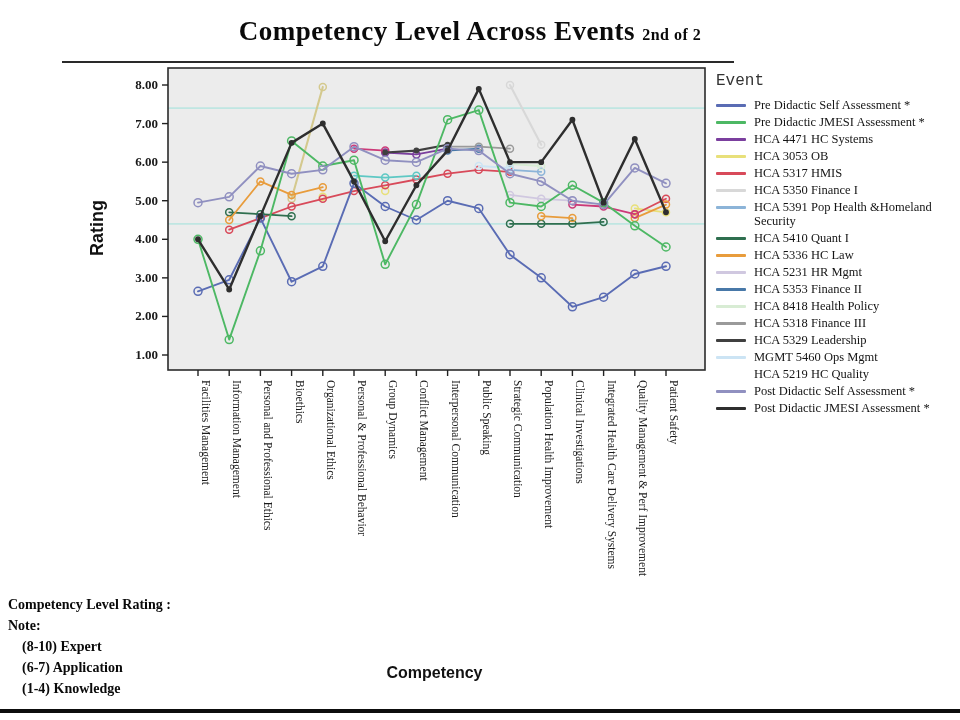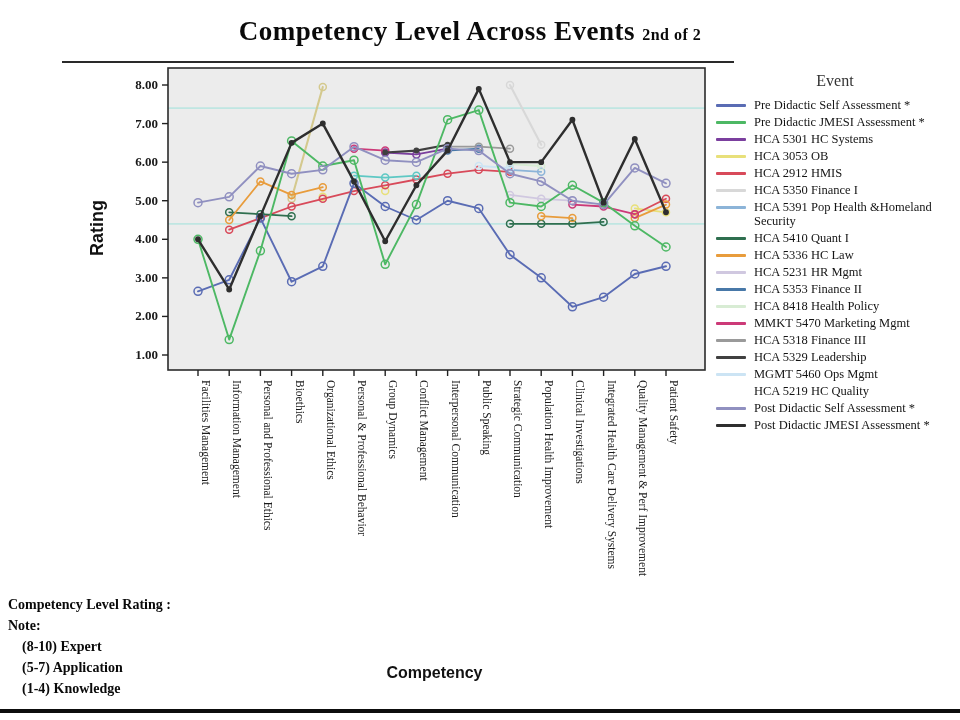--- a/index.html
+++ b/index.html
@@ -4,22 +4,22 @@
 <style>
   html,body{margin:0;padding:0;background:#ffffff;}
   .stage{position:relative;width:960px;height:720px;background:#ffffff;overflow:hidden;
          font-family:"Liberation Serif", serif;color:#111;}
   .title{position:absolute;top:16px;left:0;width:940px;text-align:center;
          font-weight:bold;font-size:27px;letter-spacing:.5px;color:#0a0a0a;}
   .title .suffix{font-size:16px;font-weight:bold;}
   .title-rule{position:absolute;left:62px;top:61px;width:672px;height:2px;background:#2a2a2a;}
   .chart-svg{position:absolute;left:0;top:0;}
   .legend{position:absolute;left:716px;top:72px;width:238px;}
-  .legend-title{font-size:16px;color:#333;text-align:center;margin-bottom:8px;
-                font-family:Liberation Serif, serif;}
+  .legend-title{font-size:16px;color:#333;text-align:left;margin-bottom:8px;
+                font-family:Liberation Mono, monospace;}
   .legend-row{display:flex;align-items:flex-start;margin-bottom:3px;}
   .legend-swatch{flex:0 0 30px;height:3px;margin-top:6px;margin-right:8px;border-radius:1px;}
   .legend-label{font-size:12.5px;line-height:14px;color:#141414;}
   .note{position:absolute;left:8px;top:594px;font-size:14px;font-weight:bold;
         line-height:21px;color:#0a0a0a;}
   .note .indent{padding-left:14px;}
   .bottom-bar{position:absolute;left:0;top:709px;width:960px;height:4px;background:#0d0d0d;}
   .svg-ytick{font-family:"Liberation Serif", serif;font-size:13px;font-weight:600;fill:#1a1a1a;}
   .svg-xtick{font-family:"Liberation Serif", serif;font-size:11.5px;fill:#1a1a1a;}
   .svg-axis-label{font-family:"Liberation Sans", sans-serif;font-weight:bold;fill:#111;}
@@ -293,29 +293,29 @@
         <div class="legend-row">
           <span class="legend-swatch" style="background: rgb(90, 108, 180);"></span>
           <span class="legend-label">Pre Didactic Self Assessment *</span>
         </div>
         <div class="legend-row">
           <span class="legend-swatch" style="background: rgb(77, 184, 100);"></span>
           <span class="legend-label">Pre Didactic JMESI Assessment *</span>
         </div>
         <div class="legend-row">
           <span class="legend-swatch" style="background: rgb(123, 63, 158);"></span>
-          <span class="legend-label">HCA 5301 HC Systems</span>
+          <span class="legend-label">HCA 4471 HC Systems</span>
         </div>
         <div class="legend-row">
           <span class="legend-swatch" style="background: rgb(232, 224, 122);"></span>
           <span class="legend-label">HCA 3053 OB</span>
         </div>
         <div class="legend-row">
           <span class="legend-swatch" style="background: rgb(216, 74, 90);"></span>
-          <span class="legend-label">HCA 2912 HMIS</span>
+          <span class="legend-label">HCA 5317 HMIS</span>
         </div>
         <div class="legend-row">
           <span class="legend-swatch" style="background: rgb(216, 216, 216);"></span>
           <span class="legend-label">HCA 5350 Finance I</span>
         </div>
         <div class="legend-row">
           <span class="legend-swatch" style="background: rgb(140, 180, 216);"></span>
           <span class="legend-label">HCA 5391 Pop Health &amp;Homeland Security</span>
         </div>
         <div class="legend-row">
@@ -330,24 +330,20 @@
           <span class="legend-swatch" style="background: rgb(208, 200, 224);"></span>
           <span class="legend-label">HCA 5231 HR Mgmt</span>
         </div>
         <div class="legend-row">
           <span class="legend-swatch" style="background: rgb(72, 120, 168);"></span>
           <span class="legend-label">HCA 5353 Finance II</span>
         </div>
         <div class="legend-row">
           <span class="legend-swatch" style="background: rgb(216, 236, 212);"></span>
           <span class="legend-label">HCA 8418 Health Policy</span>
-        </div>
-        <div class="legend-row">
-          <span class="legend-swatch" style="background: rgb(204, 58, 120);"></span>
-          <span class="legend-label">MMKT 5470 Marketing Mgmt</span>
         </div>
         <div class="legend-row">
           <span class="legend-swatch" style="background: rgb(154, 154, 154);"></span>
           <span class="legend-label">HCA 5318 Finance III</span>
         </div>
         <div class="legend-row">
           <span class="legend-swatch" style="background: rgb(64, 64, 64);"></span>
           <span class="legend-label">HCA 5329 Leadership</span>
         </div>
         <div class="legend-row">
@@ -366,19 +362,19 @@
           <span class="legend-swatch" style="background: rgb(46, 46, 46);"></span>
           <span class="legend-label">Post Didactic JMESI Assessment *</span>
         </div>
       </div>
   </div>
 
   <div class="note">
     <div>Competency Level Rating :</div>
     <div>Note:</div>
     <div class="indent">(8-10) Expert</div>
-    <div class="indent">(5-7) Application</div>
+    <div class="indent">(6-7) Application</div>
     <div class="indent">(1-4) Knowledge</div>
   </div>
 
   <div class="bottom-bar"></div>
 
 </div>
 
 </body></html>

